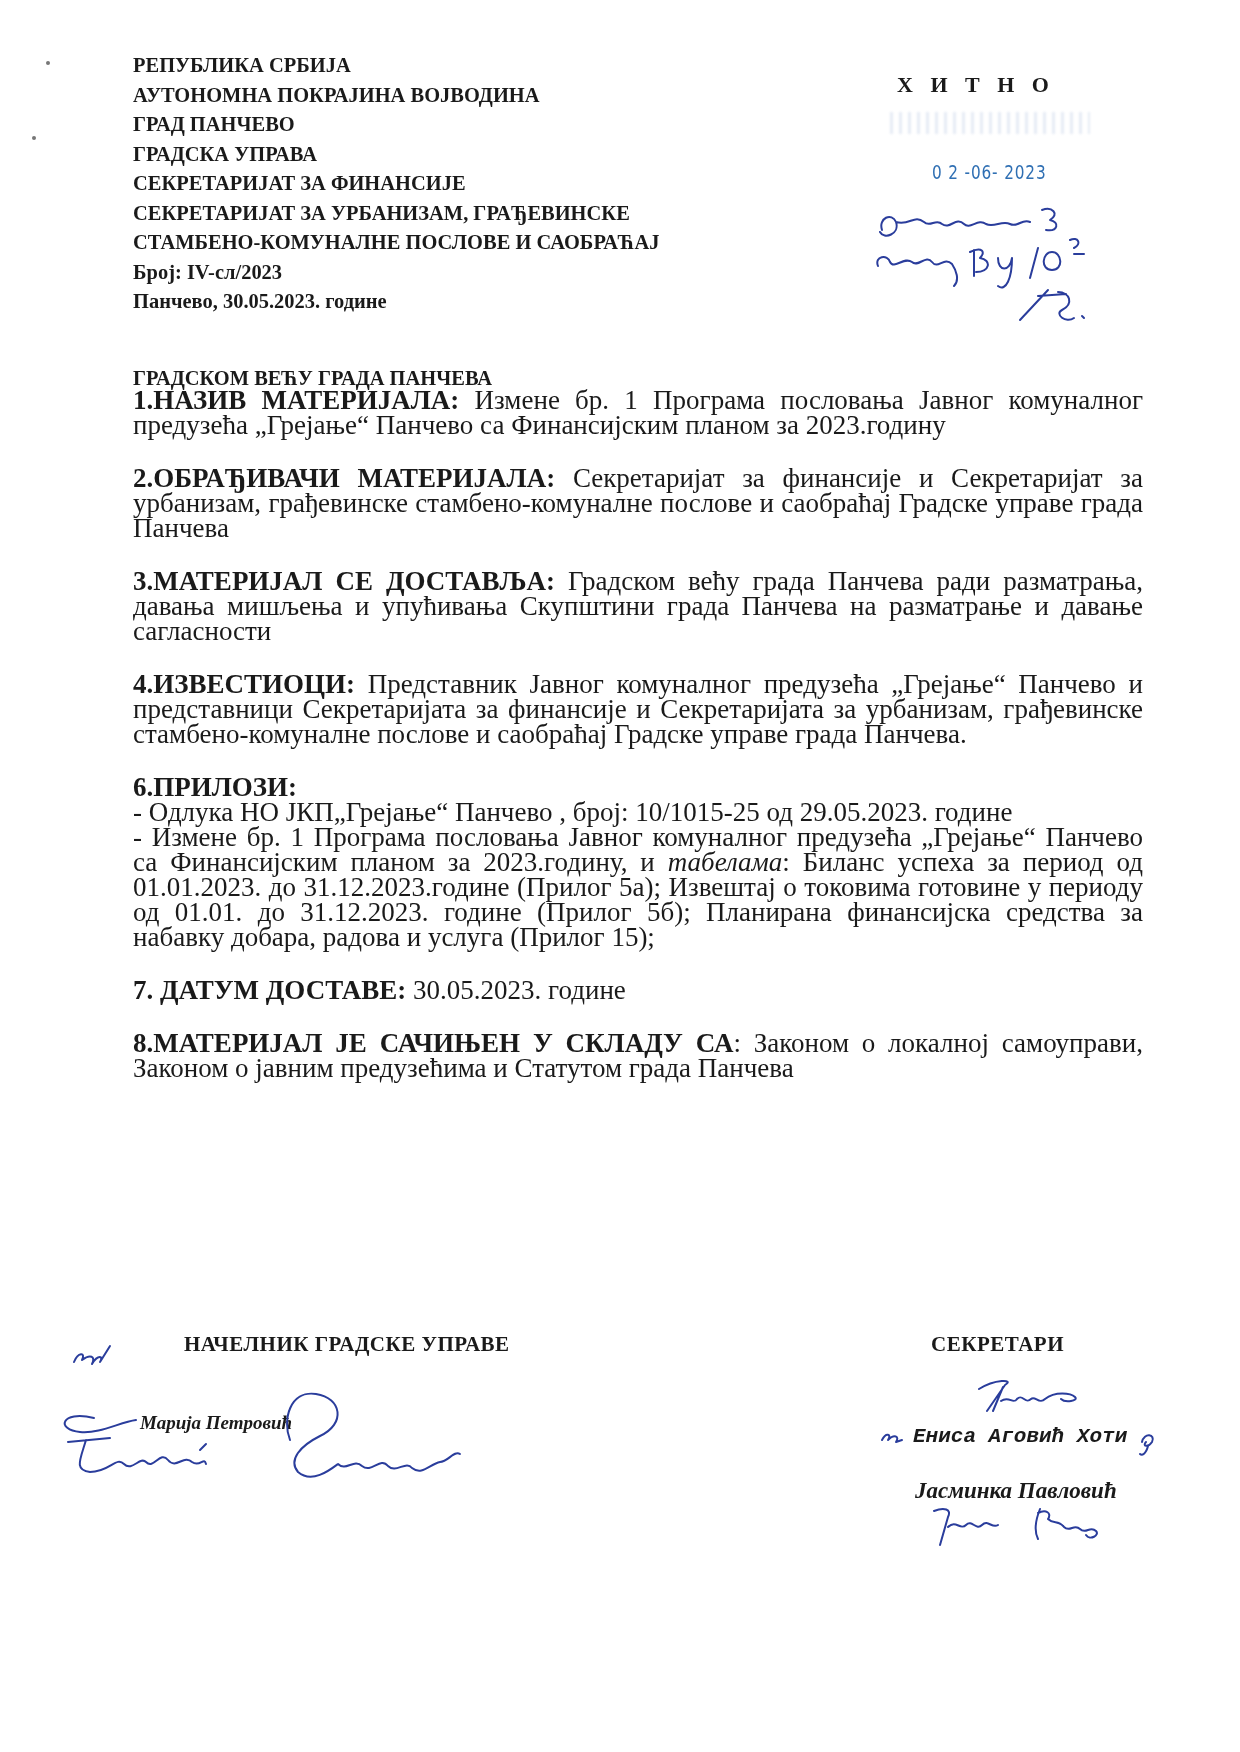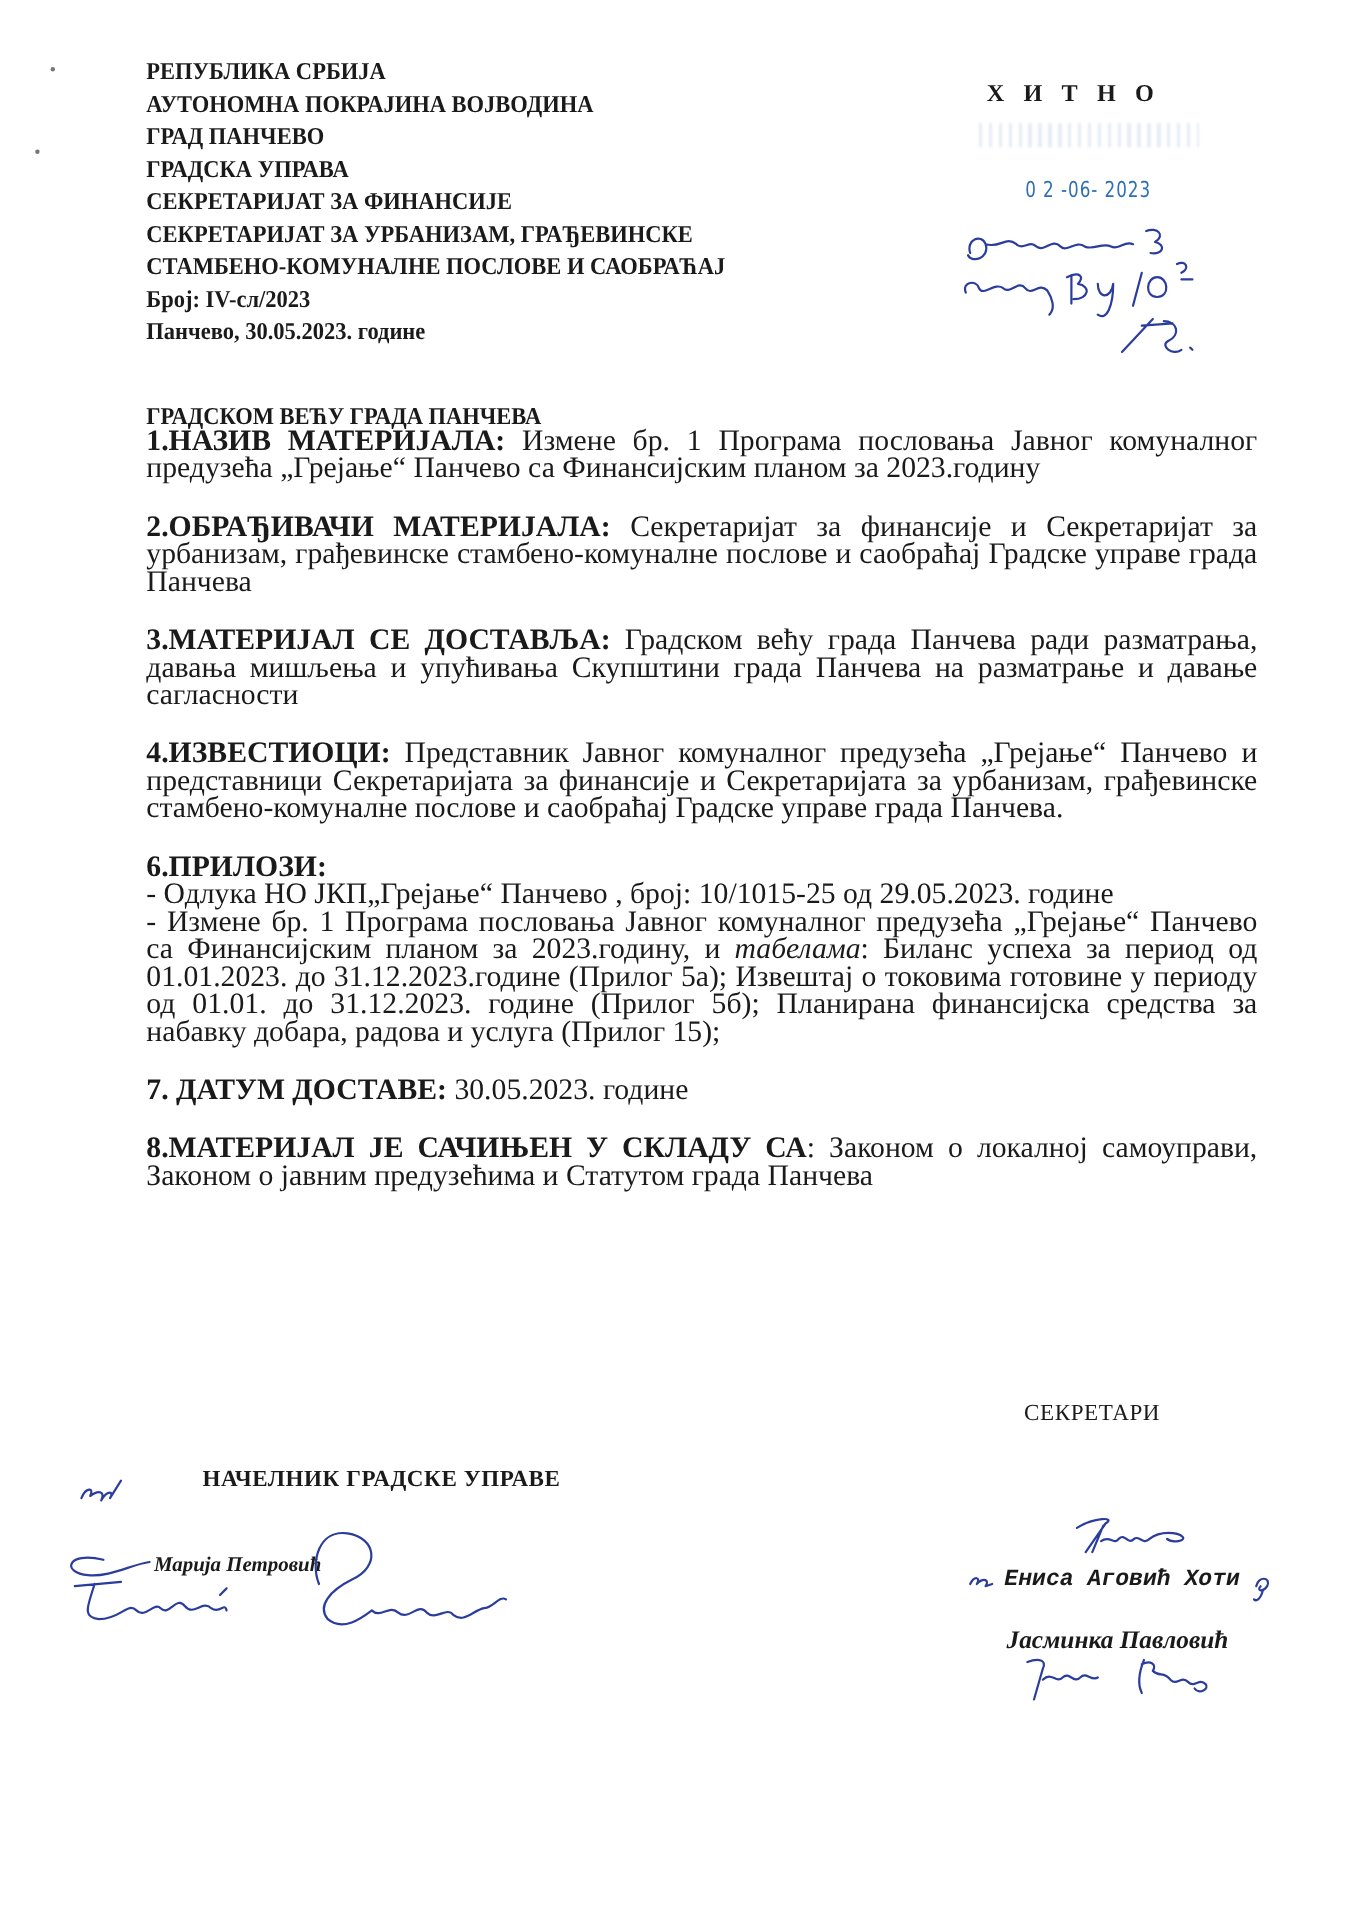--- a/index.html
+++ b/index.html
@@ -18,21 +18,21 @@
   .handnote { position: absolute; left: 870px; top: 200px; width: 240px; height: 130px; }
   .addressee { position: absolute; left: 133px; top: 365px; font-weight: bold; font-size: 22px;
                transform: scaleX(0.93); transform-origin: left top; white-space: nowrap; }
   .body { position: absolute; left: 133px; top: 388px; width: 1010px; font-size: 27px; line-height: 25px; }
   .sec { margin: 0 0 28px 0; text-align: justify; }
   .sec .lbl { font-weight: bold; }
   .sec p { margin: 0; }
   .att-item { margin: 0; text-align: justify; }
   .sig-left-title { position: absolute; left: 138px; top: 1332px; font-weight: bold; font-size: 21px; letter-spacing: 0.5px; margin-left: 46px; }
   .sig-left-name { position: absolute; left: 140px; top: 1412px; font-weight: bold; font-style: italic; font-size: 19px; }
-  .sig-right-title { position: absolute; left: 931px; top: 1272px; font-weight: normal; font-size: 21px; letter-spacing: 0.5px; }
+  .sig-right-title { position: absolute; left: 931px; top: 1332px; font-weight: bold; font-size: 21px; letter-spacing: 0.5px; }
   .sig-right-name1 { position: absolute; left: 913px; top: 1425px; font-weight: bold; font-style: italic; font-size: 21px; font-family: Liberation Mono, monospace; }
   .sig-right-name2 { position: absolute; left: 915px; top: 1478px; font-weight: bold; font-style: italic; font-size: 23px; }
   svg.ink { position: absolute; overflow: visible; }
   svg.ink path { fill: none; stroke: #2a3d9c; stroke-width: 2; stroke-linecap: round; stroke-linejoin: round; }
 </style>
 </head>
 <body>
 
 <div class="page">
 

